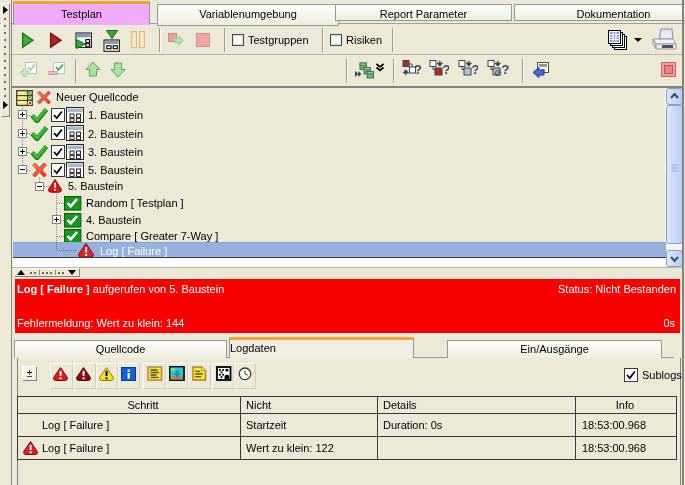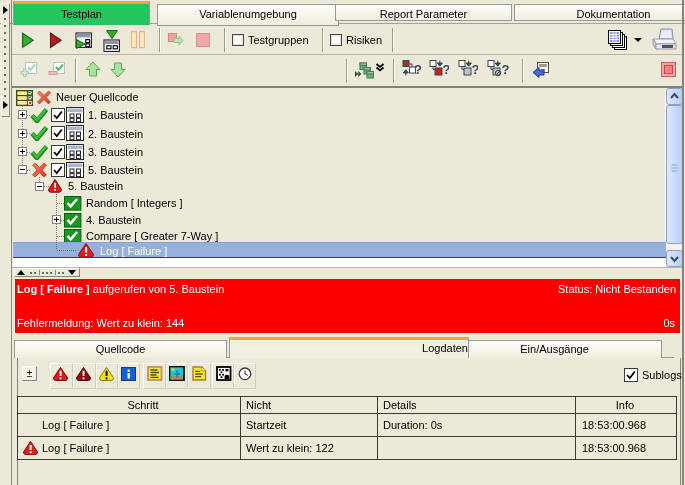--- a/index.html
+++ b/index.html
@@ -12,21 +12,21 @@
 .pm{position:absolute;width:9px;height:9px;background:#fff;border:1px solid #848484}
 .pm i{position:absolute;left:1px;top:3px;width:5px;height:1px;background:#000}
 .pm.plus b{position:absolute;left:3px;top:1px;width:1px;height:5px;background:#000}
 </style></head>
 <body>
 
 <div class="a" style="left:0;top:23px;width:685px;height:1px;background:#a5a295"></div>
 <div class="tab" style="left:157px;top:4px;width:182px;height:22px;line-height:19px;border-bottom:1px solid #919b9c">Variablenumgebung</div>
 <div class="tab" style="left:335px;top:4px;width:177px;height:17px;line-height:19px;border-bottom:1px solid #919b9c">Report Parameter</div>
 <div class="tab" style="left:514px;top:4px;width:199px;height:17px;line-height:19px;border-bottom:1px solid #919b9c">Dokumentation</div>
-<div class="a" style="left:13px;top:1px;width:137px;height:24px;background:#22c55e;border:1px solid #919b9c;border-bottom:none;border-top:3px solid #f6a338;text-align:center;line-height:20px">Testplan</div>
+<div class="a" style="left:13px;top:1px;width:137px;height:24px;background:#f0abfc;border:1px solid #919b9c;border-bottom:none;border-top:3px solid #f6a338;text-align:center;line-height:20px">Testplan</div>
 
 <div class="a" style="left:11px;top:0;width:1px;height:485px;background:#8a887c"></div>
 <div class="a" style="left:1px;top:3px;width:9px;height:114px;background:#ece9d8;border:1px solid;border-color:#fcfbf6 #8a887c #8a887c #fcfbf6"></div>
 <div class="a" style="left:3px;top:6px;width:0;height:0;border-left:5px solid #000;border-top:4px solid transparent;border-bottom:4px solid transparent"></div>
 <div class="a" style="left:4px;top:18px;width:2px;height:80px;background-image:repeating-linear-gradient(180deg,#6a6a60 0 2px,transparent 2px 7px)"></div>
 <div class="a" style="left:3px;top:101px;width:0;height:0;border-left:5px solid #000;border-top:4px solid transparent;border-bottom:4px solid transparent"></div>
 
 <div class="a" style="left:12px;top:54px;width:671px;height:1px;background:#b9b6a8"></div>
 <svg class="a" style="left:20px;top:32px" width="16" height="17">
     <path d="M2.6 1.2 L13 8.2 L2.6 15.2 Z" fill="#35b135" stroke="#1d6e1d" stroke-width="1.3"></path>
@@ -319,21 +319,21 @@
     <path d="M3.5 7 l3.2 3.4 l6.4 -7.4" stroke="#fff" stroke-width="2.4" fill="none"></path>
   </svg>
 <svg class="a" style="left:64px;top:229px" width="18" height="15">
     <rect x="0.5" y="0.5" width="16.4" height="13.6" fill="#18961d" stroke="#0a5c10"></rect>
     <path d="M3.5 7 l3.2 3.4 l6.4 -7.4" stroke="#fff" stroke-width="2.4" fill="none"></path>
   </svg>
 <div class="pm plus" style="left:52px;top:215px">
     <i></i>
     <b></b>
   </div>
-<div class="txt" style="left:86px;top:197px">Random [ Integers ]</div>
+<div class="txt" style="left:86px;top:197px">Random [ Testplan ]</div>
 <div class="txt" style="left:86px;top:214px">4. Baustein</div>
 <div class="txt" style="left:86px;top:230px">Compare [ Greater 7-Way ]</div>
 
 <div class="a" style="left:13px;top:242px;width:653px;height:16px;background:#97b1de;border-top:1px solid #88a3d4"></div>
 <svg class="a" style="left:78px;top:243px" width="16" height="15">
  <path d="M8 0.5 L15.5 11.5 Q15.5 14.2 12.8 14.2 L3.2 14.2 Q0.5 14.2 0.5 11.5 Z" fill="#e02020" stroke="#8a0a0a"></path>
  <rect x="7.1" y="4.2" width="2" height="5.4" fill="#fff"></rect>
     <rect x="7.1" y="11" width="2" height="2" fill="#fff"></rect>
 </svg>
 <div class="txt" style="left:100px;top:245px;color:#fff">Log [ Failure ]</div>
@@ -360,21 +360,21 @@
 </svg>
 <div class="a" style="left:15px;top:279px;width:665px;height:54px;background:#fb0000"></div>
 <div class="txt" style="left:17px;top:283px;color:#fff"><b>Log [ Failure ]</b> aufgerufen von 5. Baustein</div>
 <div class="txt" style="top:283px;right:9px;color:#fff">Status: Nicht Bestanden</div>
 <div class="txt" style="left:17px;top:317px;color:#fff">Fehlermeldung: Wert zu klein: 144</div>
 <div class="txt" style="top:317px;right:10px;color:#fff">0s</div>
 
 <div class="a" style="left:14px;top:357px;width:660px;height:1px;background:#9d9a8d"></div>
 <div class="tab" style="left:14px;top:340px;width:213px;height:18px;line-height:17px">Quellcode</div>
 <div class="tab" style="left:447px;top:340px;width:215px;height:18px;line-height:17px">Ein/Ausgänge</div>
-<div class="a" style="left:229px;top:337px;width:240px;height:21px;background:#f1efe2;border:1px solid #919b9c;border-bottom:none;border-top:3px solid #f6a338;text-align:right;line-height:17px">Logdaten</div>
+<div class="a" style="left:229px;top:337px;width:185px;height:21px;background:#f1efe2;border:1px solid #919b9c;border-bottom:none;border-top:3px solid #f6a338;text-align:left;line-height:17px">Logdaten</div>
 
 <div class="a" style="left:17px;top:358px;width:1px;height:127px;background:#84827a"></div>
 <div class="a" style="left:680px;top:358px;width:1px;height:127px;background:#84827a"></div>
 
 <div class="a" style="left:50px;top:363px;width:23px;height:26px;border:1px solid;border-color:#fbfaf4 #d2cfbf #d2cfbf #fbfaf4"></div>
 <div class="a" style="left:73px;top:363px;width:23px;height:26px;border:1px solid;border-color:#fbfaf4 #d2cfbf #d2cfbf #fbfaf4"></div>
 <div class="a" style="left:96px;top:363px;width:22px;height:26px;border:1px solid;border-color:#fbfaf4 #d2cfbf #d2cfbf #fbfaf4"></div>
 <div class="a" style="left:118px;top:363px;width:22px;height:26px;border:1px solid;border-color:#fbfaf4 #d2cfbf #d2cfbf #fbfaf4"></div>
 <div class="a" style="left:143px;top:363px;width:23px;height:26px;border:1px solid;border-color:#fbfaf4 #d2cfbf #d2cfbf #fbfaf4"></div>
 <div class="a" style="left:166px;top:363px;width:22px;height:26px;border:1px solid;border-color:#fbfaf4 #d2cfbf #d2cfbf #fbfaf4"></div>

